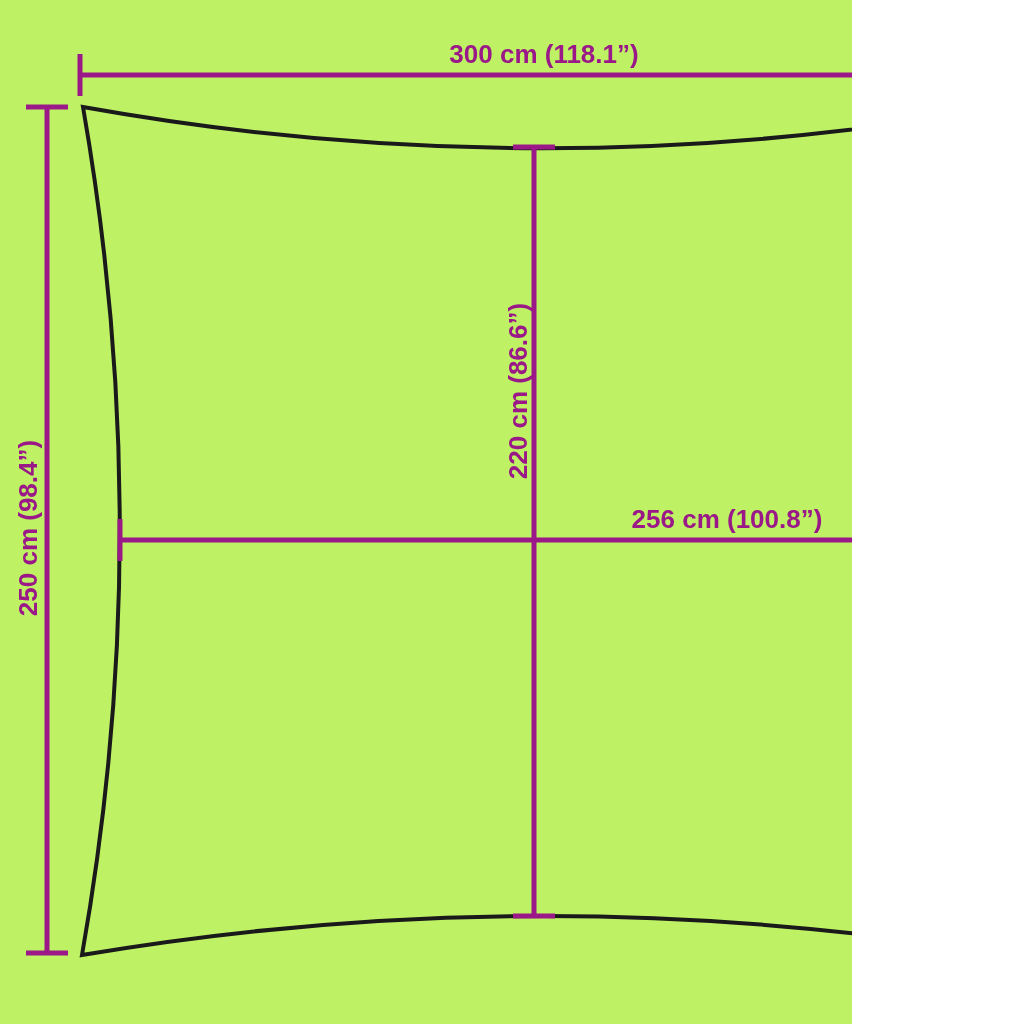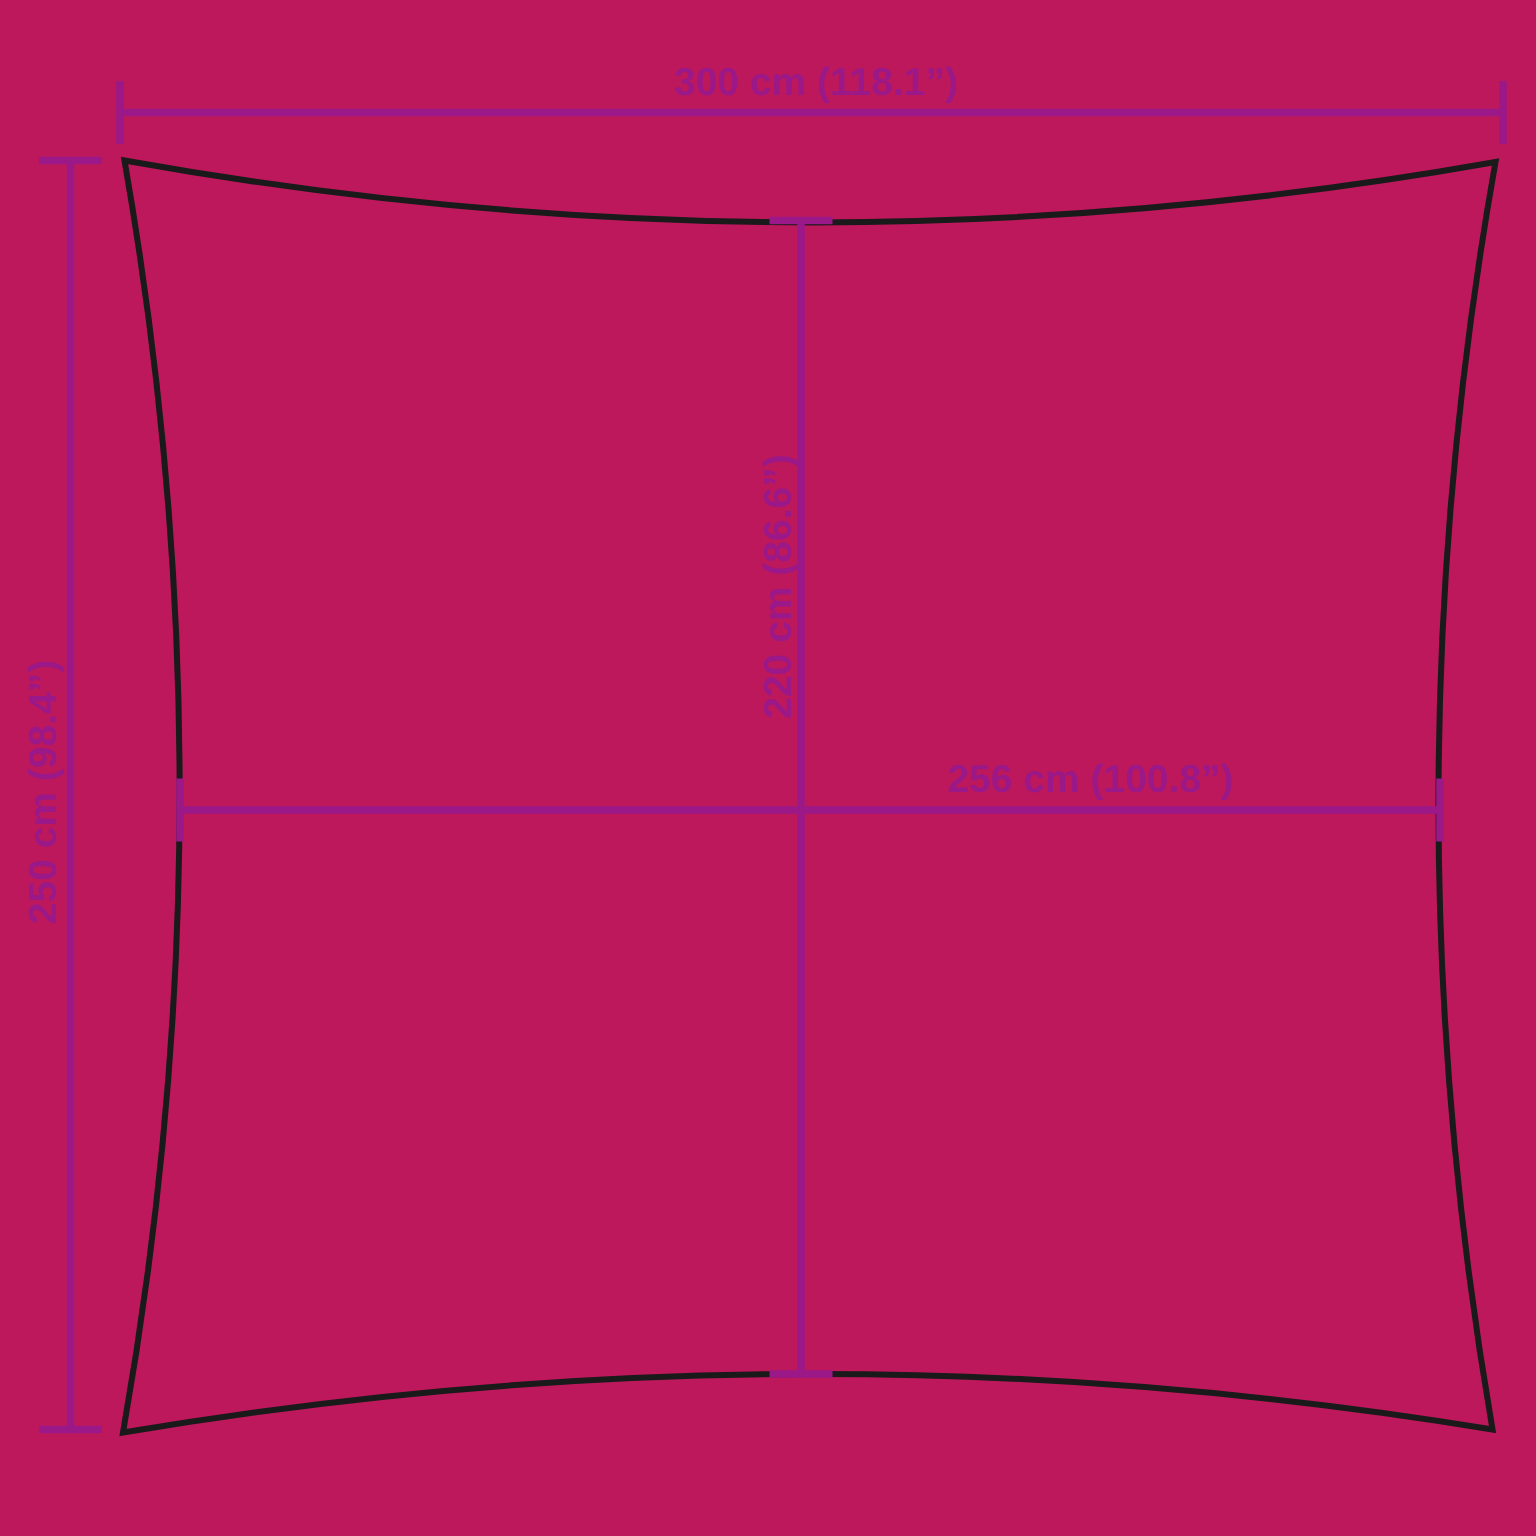--- a/index.html
+++ b/index.html
@@ -2,23 +2,23 @@
 <html><head>
 <meta charset="utf-8">
 <style>
   html, body {
     margin: 0;
     padding: 0;
     background: #ffffff;
   }
   .stage {
     position: relative;
-    width: 1024px;
+    width: 852px;
     height: 1024px;
-    background: #be185d;
+    background: #bef264;
     overflow: hidden;
   }
   svg {
     display: block;
   }
   .dim-label {
     font-family: "Liberation Sans", sans-serif;
     font-weight: bold;
     font-size: 26px;
     letter-spacing: 0px;

